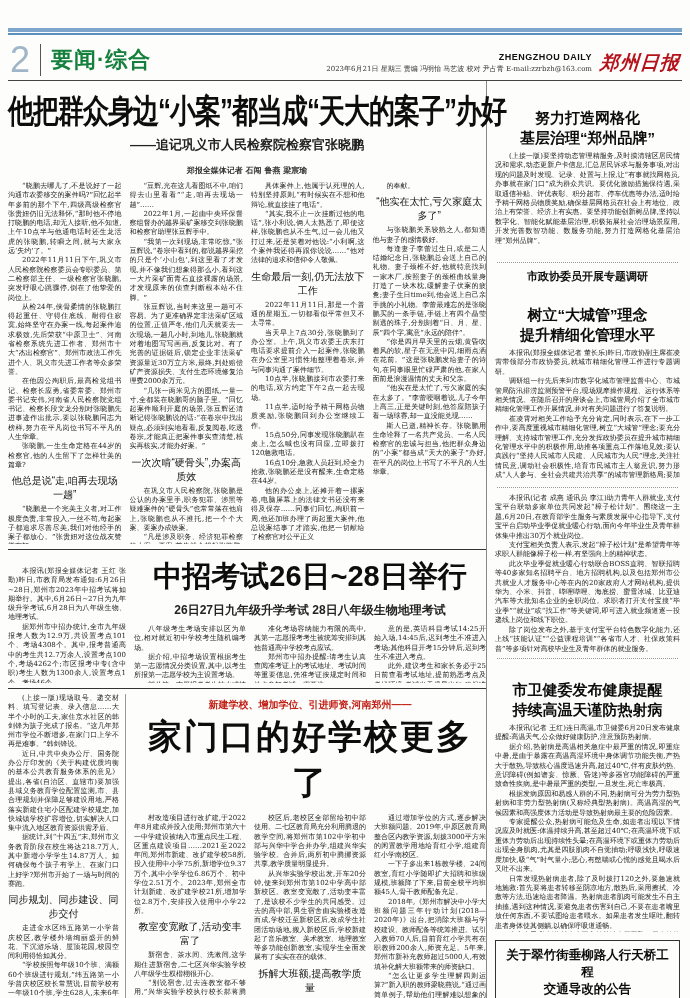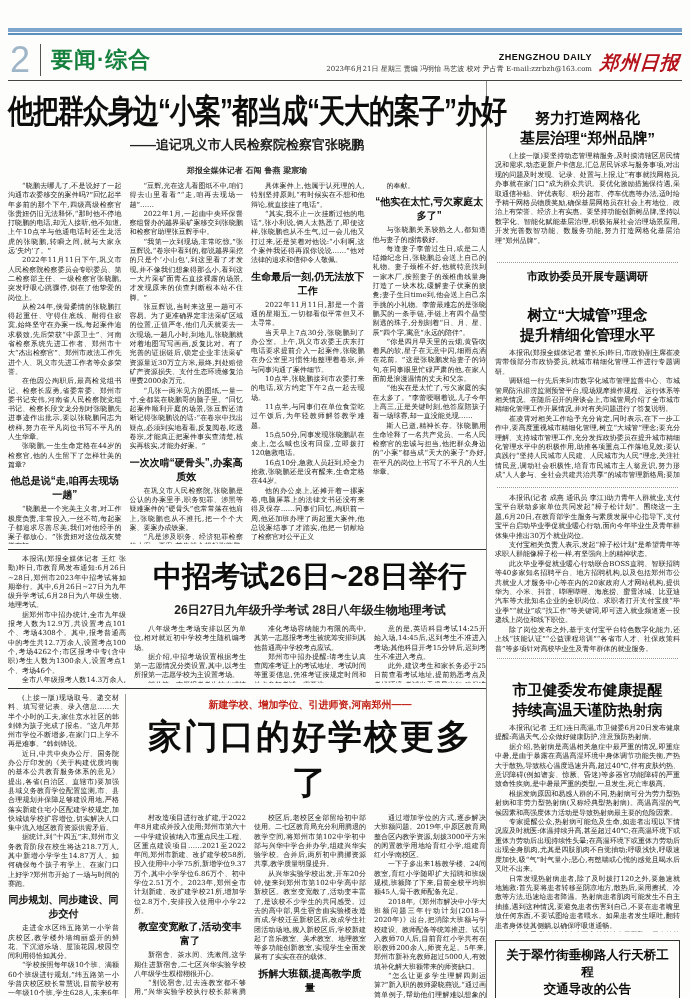--- a/index.html
+++ b/index.html
@@ -36,25 +36,25 @@
     text-align:center; color:#0d0d0d; letter-spacing:-1px; transform:scaleY(1.25); transform-origin:top center;
     white-space:nowrap; margin-top:4px; }
   .lead-subtitle { font-family:"Liberation Sans",sans-serif; font-size:13px; font-weight:700;
     text-align:center; margin-top:12px; color:#222; }
   .lead-byline { font-size:8px; text-align:center; margin-top:11px; font-weight:700; color:#333; }
   .cols { display:flex; gap:8px; margin-top:6px; }
   .col { flex:1 1 0; overflow:hidden; }
   .lead-cols .col { height:362px; }
   .col p.col-para { font-size:7px; line-height:9.3px; text-align:justify; text-indent:2em; color:#222; }
   .col h4.col-subhead, .sb-body h4.col-subhead { font-family:"Liberation Sans",sans-serif;
-    font-size:10px; font-weight:700; text-align:center; margin:4px 0 3px; color:#111; letter-spacing:0; }
+    font-size:10px; font-weight:400; text-align:center; margin:4px 0 3px; color:#111; letter-spacing:0; }
   .hrule { border:0; border-top:1px solid #333; margin:5px 0; }
   
   .exam-section { display:flex; gap:8px; height:128px; overflow:hidden; }
-  .exam-intro { width:118px; flex:0 0 118px; height:100%; overflow:hidden; }
+  .exam-intro { width:118px; flex:0 0 118px; height:100%; overflow:hidden;margin-top:12px; }
   .exam-right { flex:1; }
   .exam-headline { font-family:"Liberation Sans",sans-serif; font-size:29px; font-weight:900;
     text-align:center; letter-spacing:0; color:#0d0d0d; margin-top:2px; }
   .exam-subheadline { font-family:"Liberation Sans",sans-serif; font-size:12px; font-weight:700;
     text-align:center; margin-top:5px; color:#222; }
   .exam-cols .col { height:64px; }
   
   .school-section { display:flex; gap:8px; height:342px; overflow:hidden; }
   .school-left { width:118px; flex:0 0 118px; border-right:1px solid #999; padding-right:6px; height:100%; overflow:hidden; }
   .school-right { flex:1; }
@@ -131,21 +131,21 @@
               <p class="col-para">在巩义市人民检察院,张晓鹏是公认的办案里手,职务犯罪、涉黑等疑难案件的“硬骨头”也常常落在他肩上,张晓鹏也从不推托,把一个个大案、要案办成铁案。</p>
               <p class="col-para">“凡是涉及职务、经济犯罪检察的大案、要案,首先就会想起张晓鹏,他办起案子就像钉子一样扎在一块木板,更像一头在沙漠中负重前行的骆驼,心中装满了责任与担当。”巩义市人民检察院党组副书记、副检察长崔松鸽说。</p>
             </div>
           <div class="col">
               <p class="col-para">具体案件上,他属于认死理的人,特别坚持原则,“有时候实在不想和他辩论,就直接挂了电话”。</p>
               <p class="col-para">“其实,我不止一次挂断过他的电话”,张小利说,俩人太熟悉了,即便这样,张晓鹏也从不生气,过一会儿他又打过来,还是笑着对他说:“小利啊,这个案件我还得再跟你说说……”他对法律的追求和信仰令人敬佩。</p>
               <h4 class="col-subhead">生命最后一刻,仍无法放下工作</h4>
               <p class="col-para">2022年11月11日,那是一个普通的星期五,一切都看似平常但又不太寻常。</p>
               <p class="col-para">当天早上7点30分,张晓鹏到了办公室。上午,巩义市农委王庆东打电话要求提前介入一起案件,张晓鹏在办公室里习惯性地整理着卷宗,并与同事沟通了案件细节。</p>
               <p class="col-para">10点半,张晓鹏接到市农委打来的电话,双方约定下午2点一起去现场。</p>
-              <p class="col-para">11点半,与同事们在单位食堂吃过午饭后,为年轻教师解答教学难题。</p>
+              <p class="col-para">11点半,适时给予精干网格员物质奖励,张晓鹏回到办公室继续工作。</p>
               <p class="col-para">15点50分,同事发现张晓鹏趴在桌上,怎么喊也没有回应,立即拨打120急救电话。</p>
               <p class="col-para">16点10分,急救人员赶到,经全力抢救,张晓鹏还是没有醒来,生命定格在44岁。</p>
               <p class="col-para">他的办公桌上,还摊开着一摞案卷,电脑屏幕上的法律文书还没有来得及保存……同事们回忆,殉职前一周,他还加班办理了两起重大案件,他总说案结事了才踏实,他把一切献给了检察官对公平正义</p>
             </div>
           <div class="col">
               <p class="col-para">的奉献。</p>
               <h4 class="col-subhead">“他实在太忙,亏欠家庭太多了”</h4>
               <p class="col-para">与张晓鹏关系较熟之人,都知道他与妻子的感情极好。</p>
               <p class="col-para">每逢妻子李蕾过生日,或是二人结婚纪念日,张晓鹏总会送上自己的礼物。妻子颈椎不好,他就特意找到一家木厂,按照妻子的颈椎曲线量身打造了一块木枕,缓解妻子伏案的疲惫;妻子生日time到,他会送上自己亲手挑的小礼物。李蕾最难忘的是张晓鹏买的一条手链,手链上有四个晶莹剔透的珠子,分别刻着“日、月、星、辰”四个字,寓意“永远的陪伴”。</p>
               <p class="col-para">“你是四月早天里的云烟,黄昏吹着风的软,星子在无意中闪,细雨点洒在花前。”这是张晓鹏发给妻子的诗句,在同事眼里忙碌严肃的他,在家人面前是浪漫温情的丈夫和父亲。</p>

